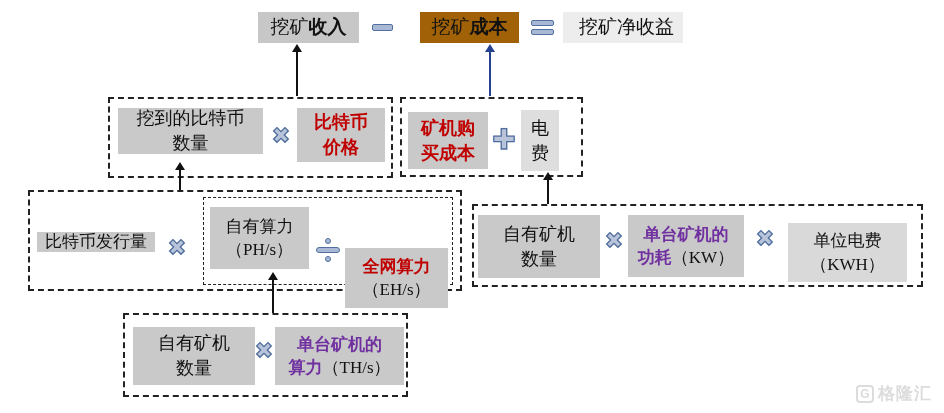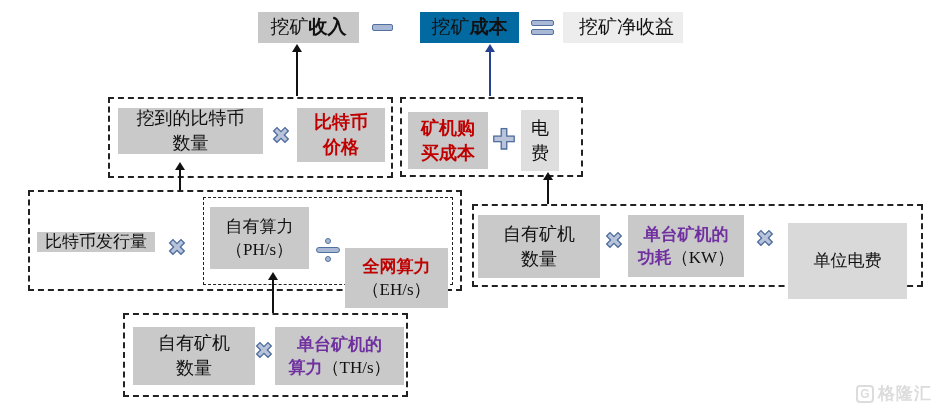--- a/index.html
+++ b/index.html
@@ -87,21 +87,21 @@
 <body>
 
 <div id="stage">
 
   <div class="box center" style="left:258px;top:12px;width:101px;height:31px;font-size:19px;background:#c7c7c7;">
     <span class="ln"><span>挖矿</span><span class="b">收入</span></span>
   </div>
 
   <div class="bar" style="left:372px;top:24px;width:21px;height:7px;"></div>
 
-  <div class="box center" style="left:420px;top:12px;width:99px;height:31px;font-size:19px;background:#0369a1;">
+  <div class="box center" style="left:420px;top:12px;width:99px;height:31px;font-size:19px;background:#a16207;">
     <span class="ln"><span>挖矿</span><span class="b">成本</span></span>
   </div>
 
   <div style="position:absolute;left:531px;top:20px;width:23px;height:16px;">
     <div class="bar" style="left:0;top:0;width:23px;height:6px;"></div>
     <div class="bar" style="left:0;top:9px;width:23px;height:6px;"></div>
   </div>
 
   <div class="box center" style="left:563px;top:12px;width:120px;height:31px;font-size:19px;background:#ededed;padding-left:14px;">
     <span class="ln">挖矿净收益</span>
@@ -177,22 +177,23 @@
   <div class="box" style="left:478px;top:215px;width:122px;height:63px;">
     <span class="ln">自有矿机</span>
     <span class="ln">数量</span>
   </div>
   <span class="op x" style="left:614px;top:241px;">✖</span>
   <div class="box" style="left:628px;top:215px;width:116px;height:62px;font-size:17px;">
     <span class="ln purple">单台矿机的</span>
     <span class="ln"><span class="purple">功耗</span><span>（KW）</span></span>
   </div>
   <span class="op x" style="left:765px;top:239px;">✖</span>
-  <div class="box center" style="left:788px;top:223px;width:119px;height:76px;font-size:17px;background:#d9d9d9;">
+  <div class="box center" style="left:788px;top:223px;width:119px;height:59px;font-size:17px;background:#d9d9d9;">
     <span class="ln">单位电费</span>
+    <span class="ln">（KWH）</span>
   </div>
 
   <div class="arrow" style="left:273px;top:272px;height:41px;">
     <div class="head"></div>
       <div class="shaft"></div>
   </div>
 
   <div class="dash" style="left:123px;top:313px;width:285px;height:84px;"></div>
 
   <div class="box" style="left:133px;top:327px;width:122px;height:58px;">

